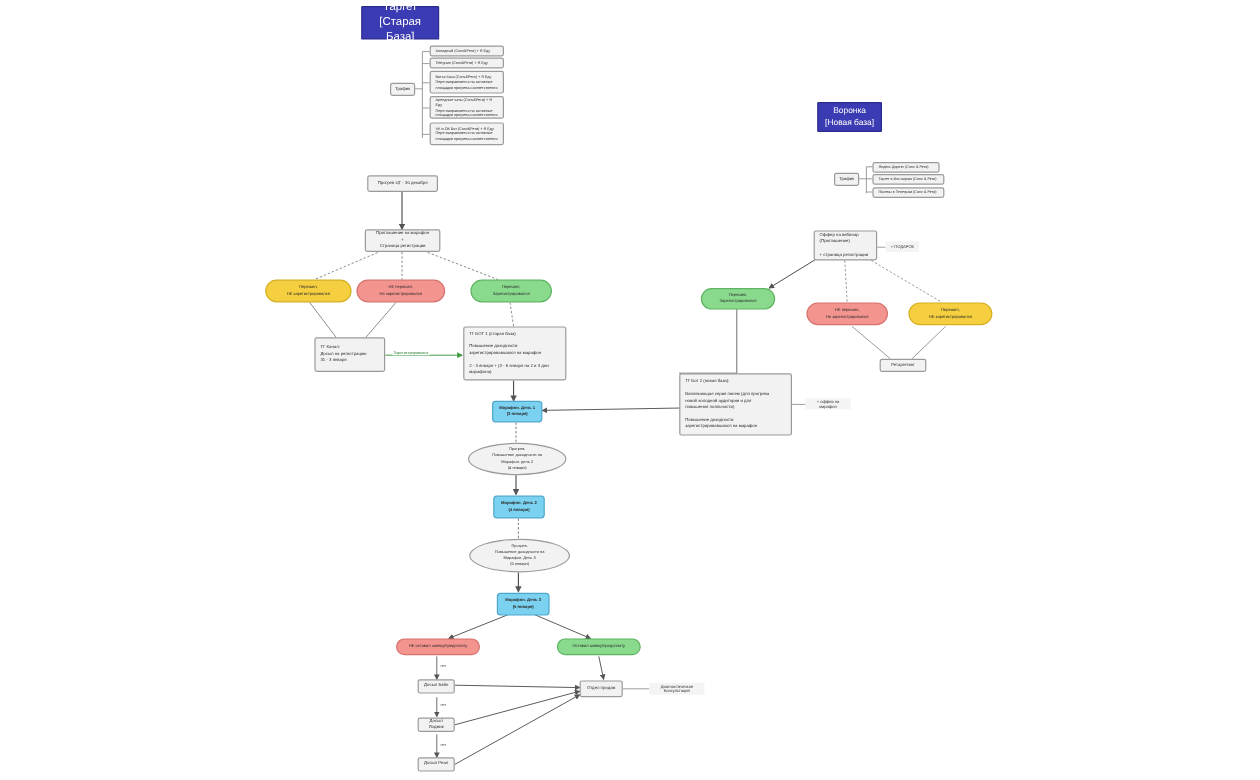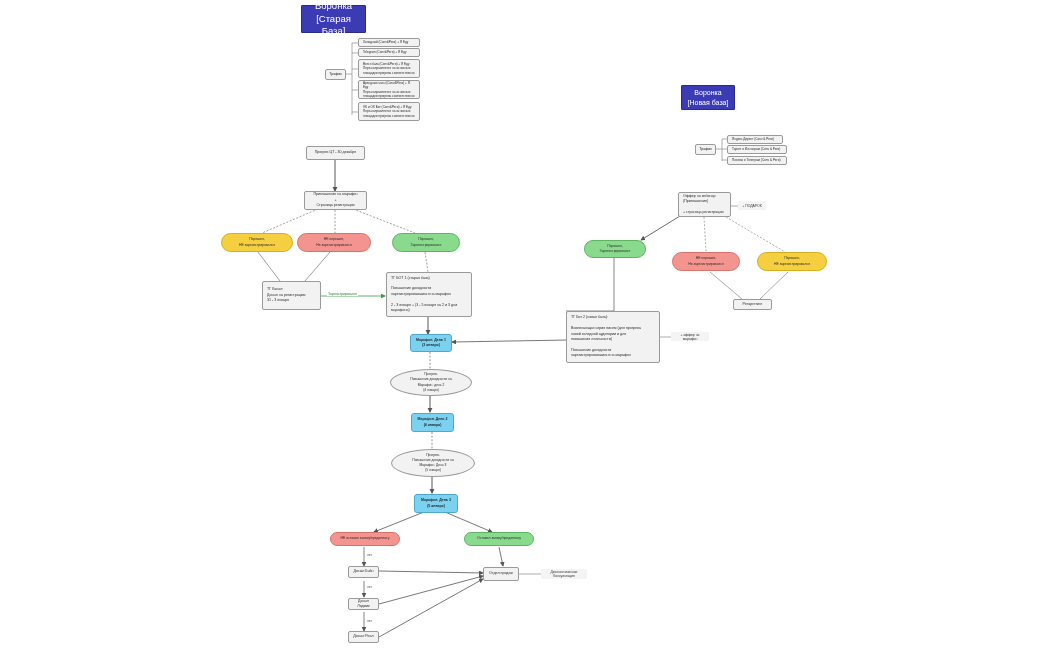--- a/index.html
+++ b/index.html
@@ -132,21 +132,21 @@
 
     <path d="M499,547 L503,566" stroke="#555" stroke-width="0.8" fill="none" marker-end="url(#ar)"></path>
 
     <path d="M379,571 L483,573" stroke="#555" stroke-width="0.8" fill="none" marker-end="url(#ar)"></path>
     <path d="M379,604 L483,576" stroke="#555" stroke-width="0.8" fill="none" marker-end="url(#ar)"></path>
     <path d="M379,637 L483,579" stroke="#555" stroke-width="0.8" fill="none" marker-end="url(#ar)"></path>
 
     <path d="M519,574 L541,574" stroke="#8a8a8a" stroke-width="0.7" fill="none"></path>
   </svg>
 
-  <div class="node banner" style="left:301px; top:5px; width:65px; height:28px;">Воронка
+  <div class="node banner" style="left:301px; top:5px; width:65px; height:28px;">Таргет
 [Старая База]</div>
 
   <div class="node banner small" style="left:681px; top:85px; width:54px; height:25px;">Воронка
 [Новая база]</div>
 
   <div class="node rect" style="left:325px; top:69px; width:21px; height:11px;">Трафик</div>
 
   <div class="node rect tiny pad" style="left:358px; top:38px; width:62px; height:9px;">Холодный (Conv&amp;Реги) + Я Еду</div>
   <div class="node rect tiny pad" style="left:358px; top:48px; width:62px; height:9px;">Telegram (Conv&amp;Реги) + Я Еду</div>
   <div class="node rect tiny pad" style="left:358px; top:59px; width:62px; height:19px;">Вотся база (Conv&amp;Реги) + Я Еду

